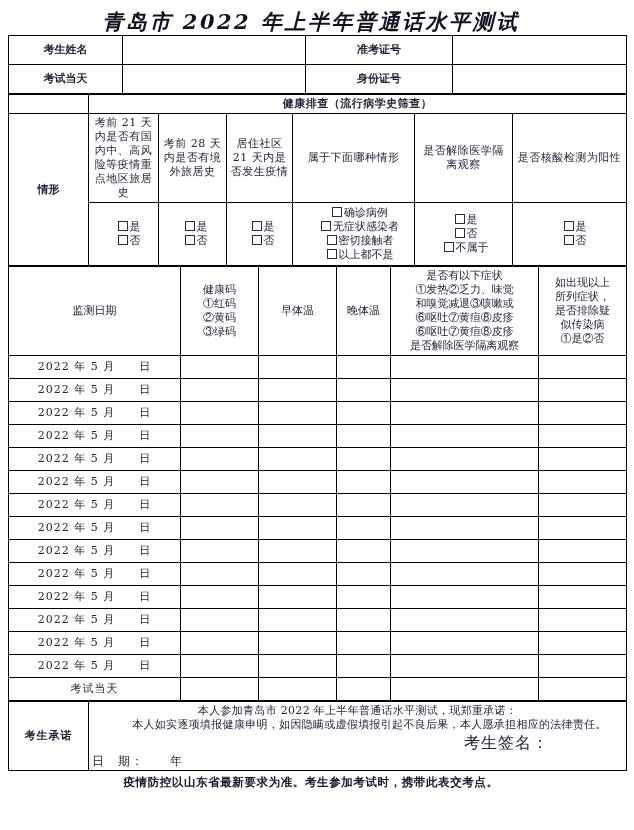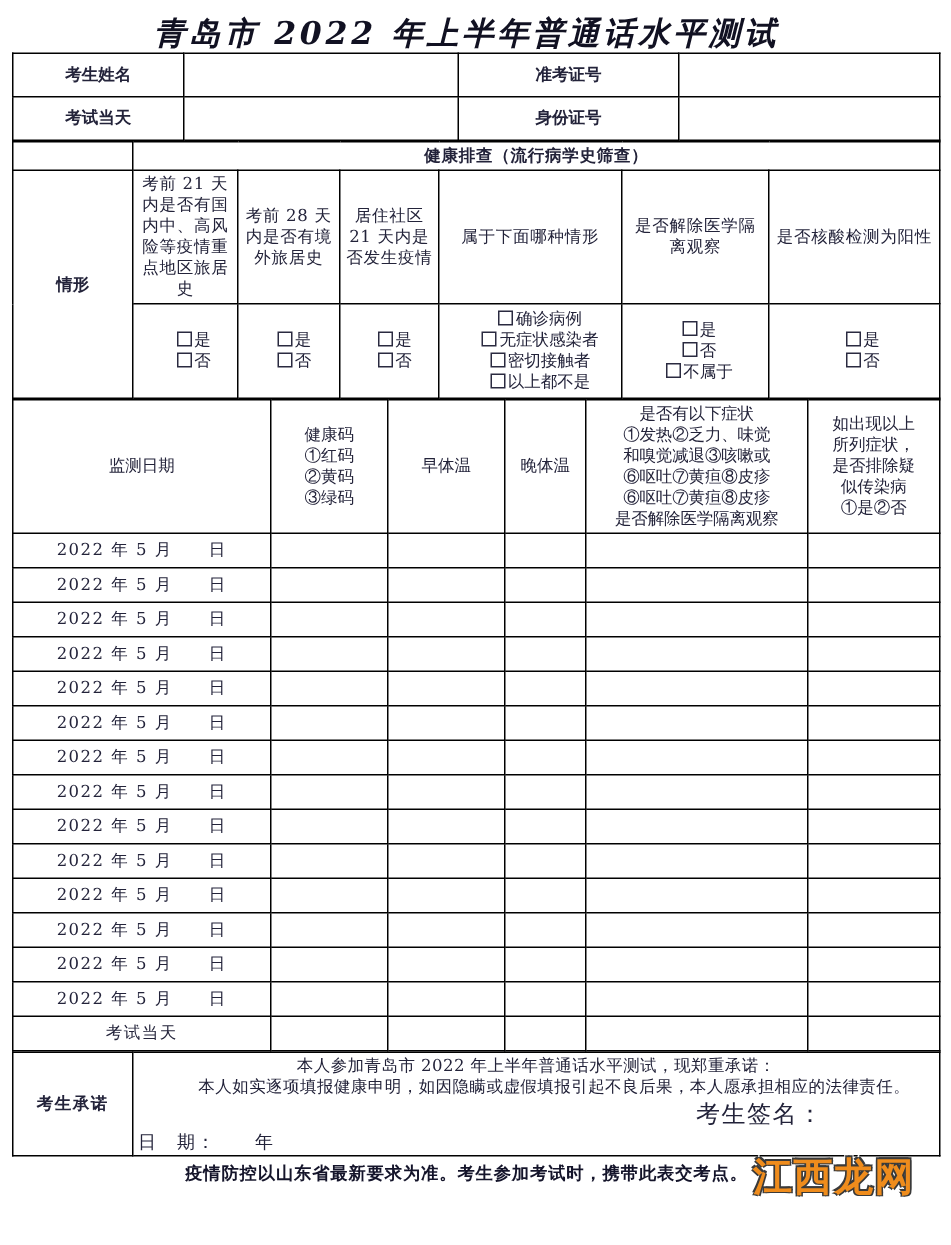--- a/index.html
+++ b/index.html
@@ -438,15 +438,14 @@
           <div class="commit-p2">本人如实逐项填报健康申明，如因隐瞒或虚假填报引起不良后果，本人愿承担相应的法律责任。</div>
           <div class="sign-line">考生签名：</div>
           <div class="date-line">日　期：　　年</div>
         </td>
       </tr>
     </tbody>
   </table>
 
   <div class="footer-note">疫情防控以山东省最新要求为准。考生参加考试时，携带此表交考点。</div>
 
-  <div class="watermark">江西龙网</div>
 
 </div>
 
 </body></html>

